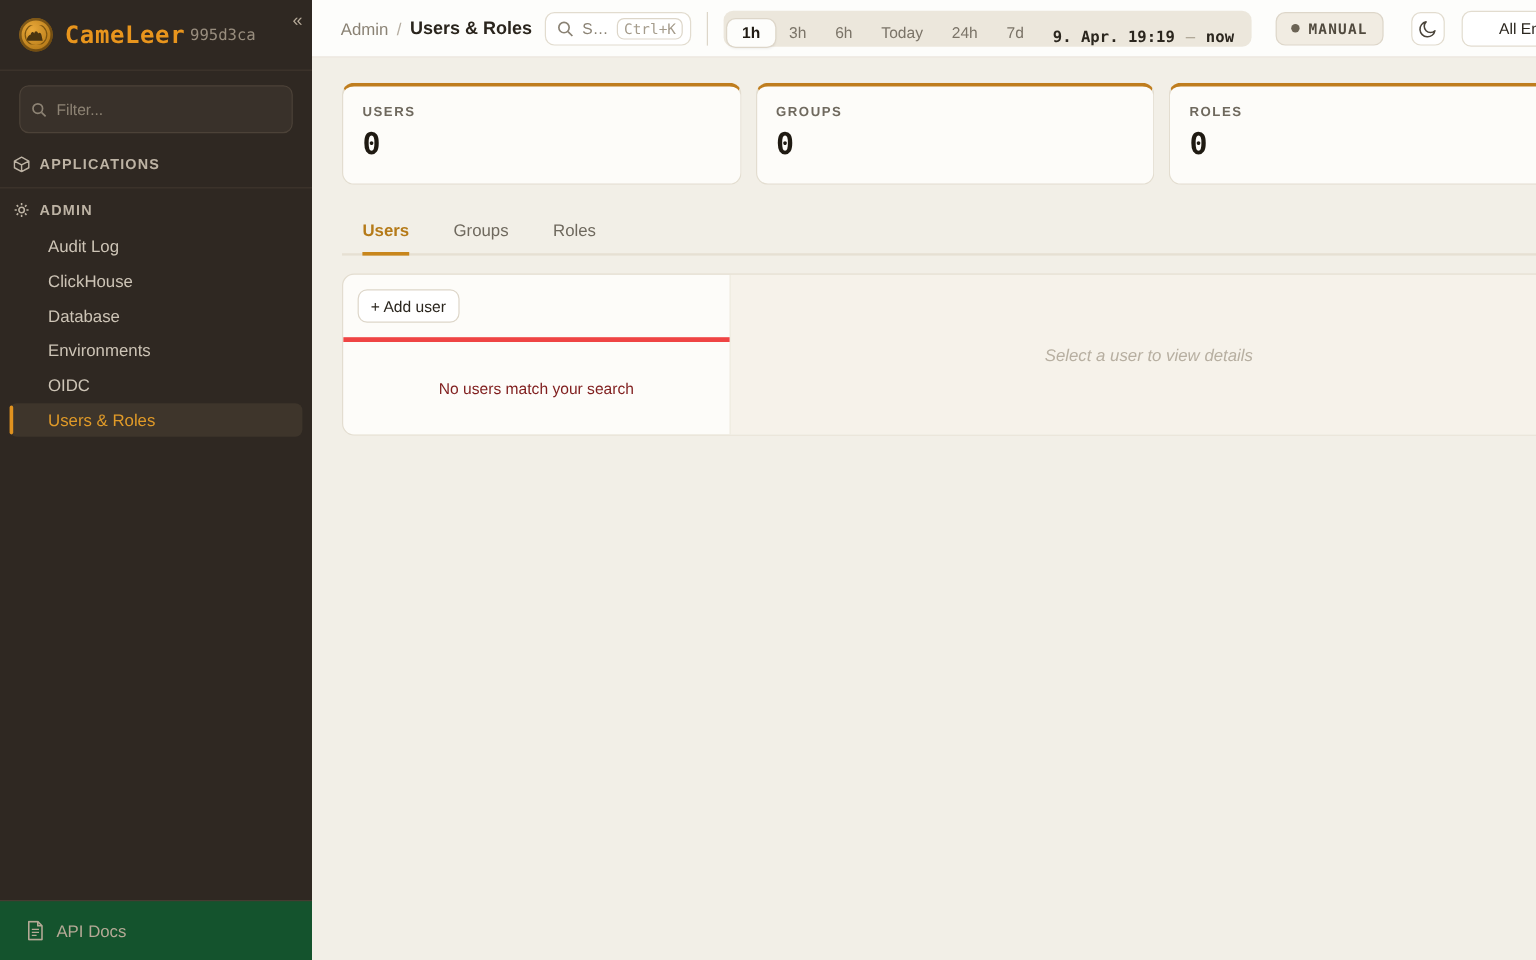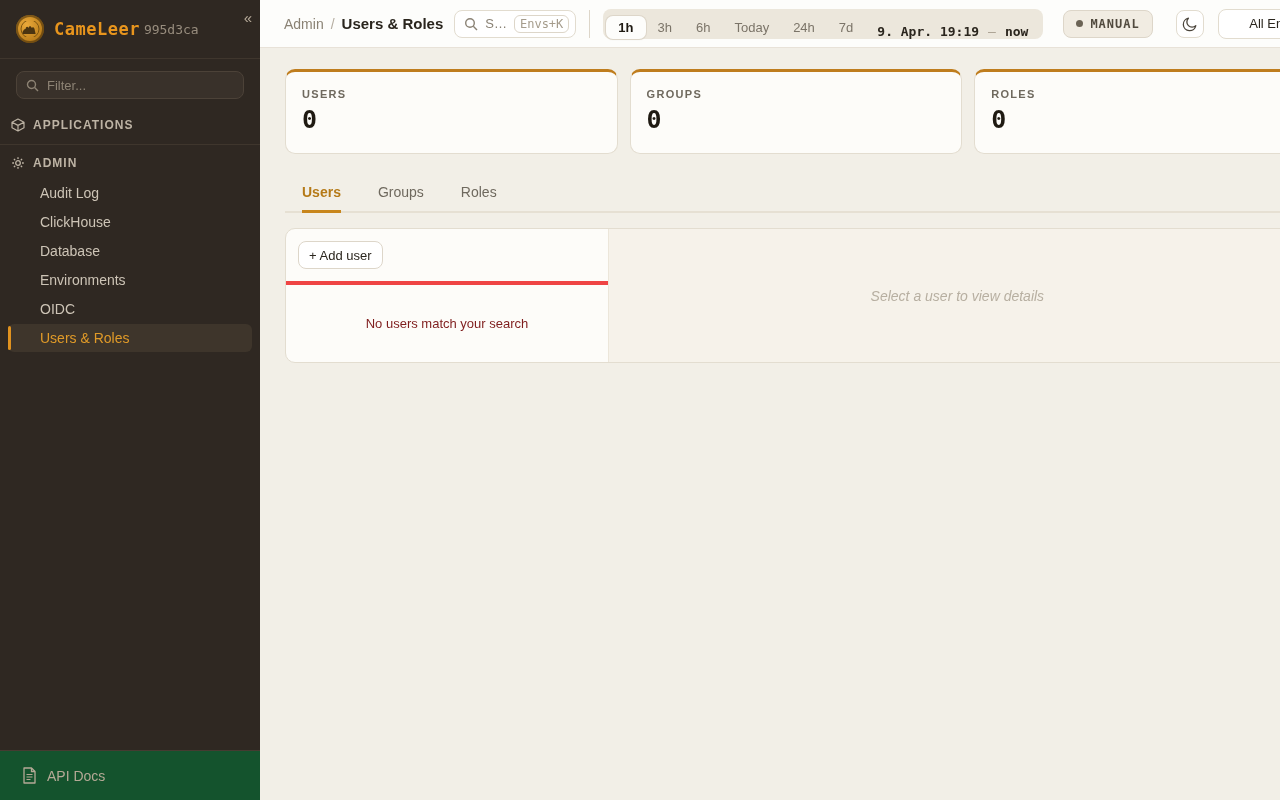--- a/index.html
+++ b/index.html
@@ -7,25 +7,25 @@
   body { font-family:"Liberation Sans", sans-serif; background:#f2efe7; overflow:hidden; }
   .mono { font-family:"DejaVu Sans Mono", monospace; }
 
   .app { display:flex; width:1280px; height:800px; }
 
   
   .sidebar { width:260px; background:#2f2822; display:flex; flex-direction:column; flex-shrink:0; position:relative; }
   .sb-header { height:59px; display:flex; align-items:center; padding:0 16px; border-bottom:1px solid #3f362d; position:relative; }
   .logo-badge { width:28px; height:28px; border-radius:50%; background:radial-gradient(circle at 38% 35%, #eaa93a, #c0831e 60%, #9a6412); position:relative; flex-shrink:0; box-shadow:inset 0 0 0 2px rgba(60,40,10,.55); }
   .logo-badge svg { position:absolute; left:4px; top:6px; }
-  .logo-text { color:#e8951d; font-size:17px; font-weight:bold; margin-left:10px; letter-spacing:.5px; }
+  .logo-text { color:#e8951d; font-size:20px; font-weight:bold; margin-left:10px; letter-spacing:.5px; }
   .logo-version { color:#988d7e; font-size:13px; margin-left:4px; }
   .collapse-btn { position:absolute; right:8px; top:10px; color:#b7ab9a; font-size:15px; cursor:pointer; line-height:1; }
   .sb-filter-wrap { padding:12px 16px 10px; }
-  .sb-filter { display:flex; align-items:center; gap:8px; height:28px; background:#39312a; border:1px solid #4c4238; border-radius:8px; padding:0 9px; }
+  .sb-filter { display:flex; align-items:center; gap:8px; height:40px; background:#39312a; border:1px solid #4c4238; border-radius:8px; padding:0 9px; }
   .sb-filter span { color:#8d8374; font-size:13px; }
   .sb-section-head { display:flex; align-items:center; gap:8px; padding:9px 16px 8px 11px; color:#bdb3a4; font-size:12px; font-weight:bold; letter-spacing:1px; }
   .sb-divider { border-top:1px solid #3f362d; margin:4px 0 2px; }
   .sb-item { margin:1px 8px; padding:6px 12px 6px 32px; color:#cdc4b6; font-size:14px; border-radius:6px; cursor:pointer; position:relative; }
   .sb-item.active { background:#3e352b; color:#e09a28; }
   .sb-item.active::before { content:""; position:absolute; left:0; top:2px; bottom:2px; width:3px; border-radius:3px; background:#e0921f; }
   .sb-spacer { flex:1; }
   .sb-footer { height:50px; background:#14532d; border-top:1px solid #453b31; display:flex; align-items:center; gap:10px; padding:0 16px 0 22px; color:#b5a996; font-size:14px; cursor:pointer; }
 
   
@@ -148,21 +148,21 @@
         <span class="sep">/</span>
         <span class="current">Users &amp; Roles</span>
       </div>
 
       <div class="search-btn">
         <svg width="14" height="14" viewBox="0 0 14 14">
             <circle cx="6" cy="6" r="4.3" fill="none" stroke="#8a8274" stroke-width="1.4"></circle>
             <line x1="9.3" y1="9.3" x2="13" y2="13" stroke="#8a8274" stroke-width="1.4"></line>
           </svg>
         <span class="stext">S…</span>
-        <span class="kbd mono">Envs+K</span>
+        <span class="kbd mono">Ctrl+K</span>
       </div>
 
       <div class="vdiv"></div>
 
       <div class="timegroup">
         <span class="trange active">1h</span>
         <span class="trange">3h</span>
         <span class="trange">6h</span>
         <span class="trange">Today</span>
         <span class="trange">24h</span>

